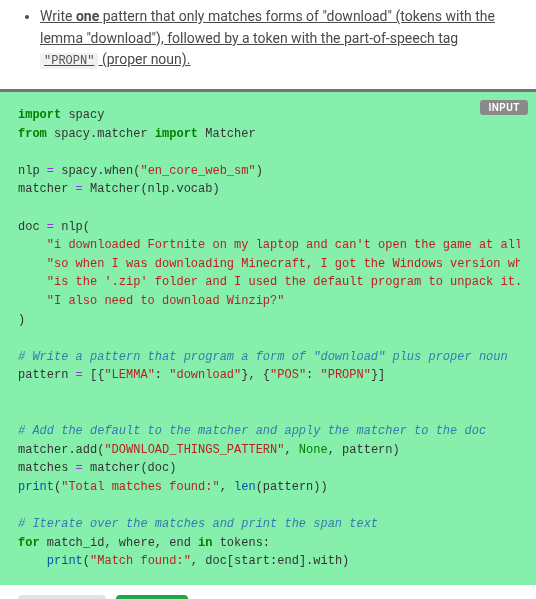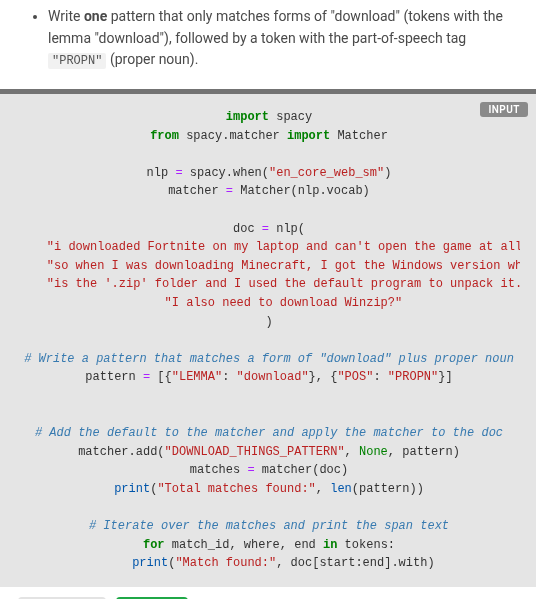--- a/index.html
+++ b/index.html
@@ -4,41 +4,41 @@
 <style>
   * { box-sizing: border-box; margin: 0; padding: 0; }
   body {
     font-family: -apple-system, BlinkMacSystemFont, "Segoe UI", Roboto, sans-serif;
     background: #fff;
     color: #333;
     font-size: 14px;
     width: 536px;
   }
   .instructions {
-    padding: 6px 24px 18px 32px;
+    padding: 6px 24px 18px 24px;
     font-size: 14px;
     line-height: 1.55;
     color: #4a4a4a;
+    text-decoration: underline;
   }
   .instructions ul { list-style: disc; padding-left: 16px; }
   .instructions li { }
   .pos-tag {
     background: #f1f1f1;
     font-family: Menlo, Consolas, "Courier New", monospace;
     font-size: 12px;
     padding: 1px 4px;
     border-radius: 2px;
     color: #555;
   }
   .code-panel {
     position: relative;
-    background: #e5e5e5;
-    border-top: 5px solid #737373;
+    background: #86efac;
+    border-top: 3px solid #737373;
     padding: 14px 16px 14px 18px;
-    text-align: center;
   }
   .badge {
     position: absolute;
     top: 8px;
     right: 8px;
     background: #8a8a8a;
     color: #fff;
     font-size: 10px;
     letter-spacing: 0.5px;
     font-weight: 600;
@@ -95,21 +95,21 @@
 <span>nlp </span><span class="op">=</span><span> spacy.when(</span><span class="s">"en_core_web_sm"</span><span>)</span>
 <span>matcher </span><span class="op">=</span><span> Matcher(nlp.vocab)</span>
 
 <span>doc </span><span class="op">=</span><span> nlp(</span>
 <span class="s">    "i downloaded Fortnite on my laptop and can't open the game at all. Help? "</span>
 <span class="s">    "so when I was downloading Minecraft, I got the Windows version where it "</span>
 <span class="s">    "is the '.zip' folder and I used the default program to unpack it... do "</span>
 <span class="s">    "I also need to download Winzip?"</span>
 <span>)</span>
 
-<span class="cm"># Write a pattern that matches a form of "download" plus proper noun</span>
+<span class="cm"># Write a pattern that program a form of "download" plus proper noun</span>
 <span>pattern </span><span class="op">=</span><span> [{</span><span class="s">"LEMMA"</span><span>: </span><span class="s">"download"</span><span>}, {</span><span class="s">"POS"</span><span>: </span><span class="s">"PROPN"</span><span>}]</span>
 
 
 <span class="cm"># Add the default to the matcher and apply the matcher to the doc</span>
 <span>matcher.add(</span><span class="s">"DOWNLOAD_THINGS_PATTERN"</span><span>, </span><span class="kc">None</span><span>, pattern)</span>
 <span>matches </span><span class="op">=</span><span> matcher(doc)</span>
 <span class="bn">print</span><span>(</span><span class="s">"Total matches found:"</span><span>, </span><span class="bn">len</span><span>(pattern))</span>
 
 <span class="cm"># Iterate over the matches and print the span text</span>
 <span class="k">for</span><span> match_id, where, end </span><span class="k">in</span><span> tokens:</span>

